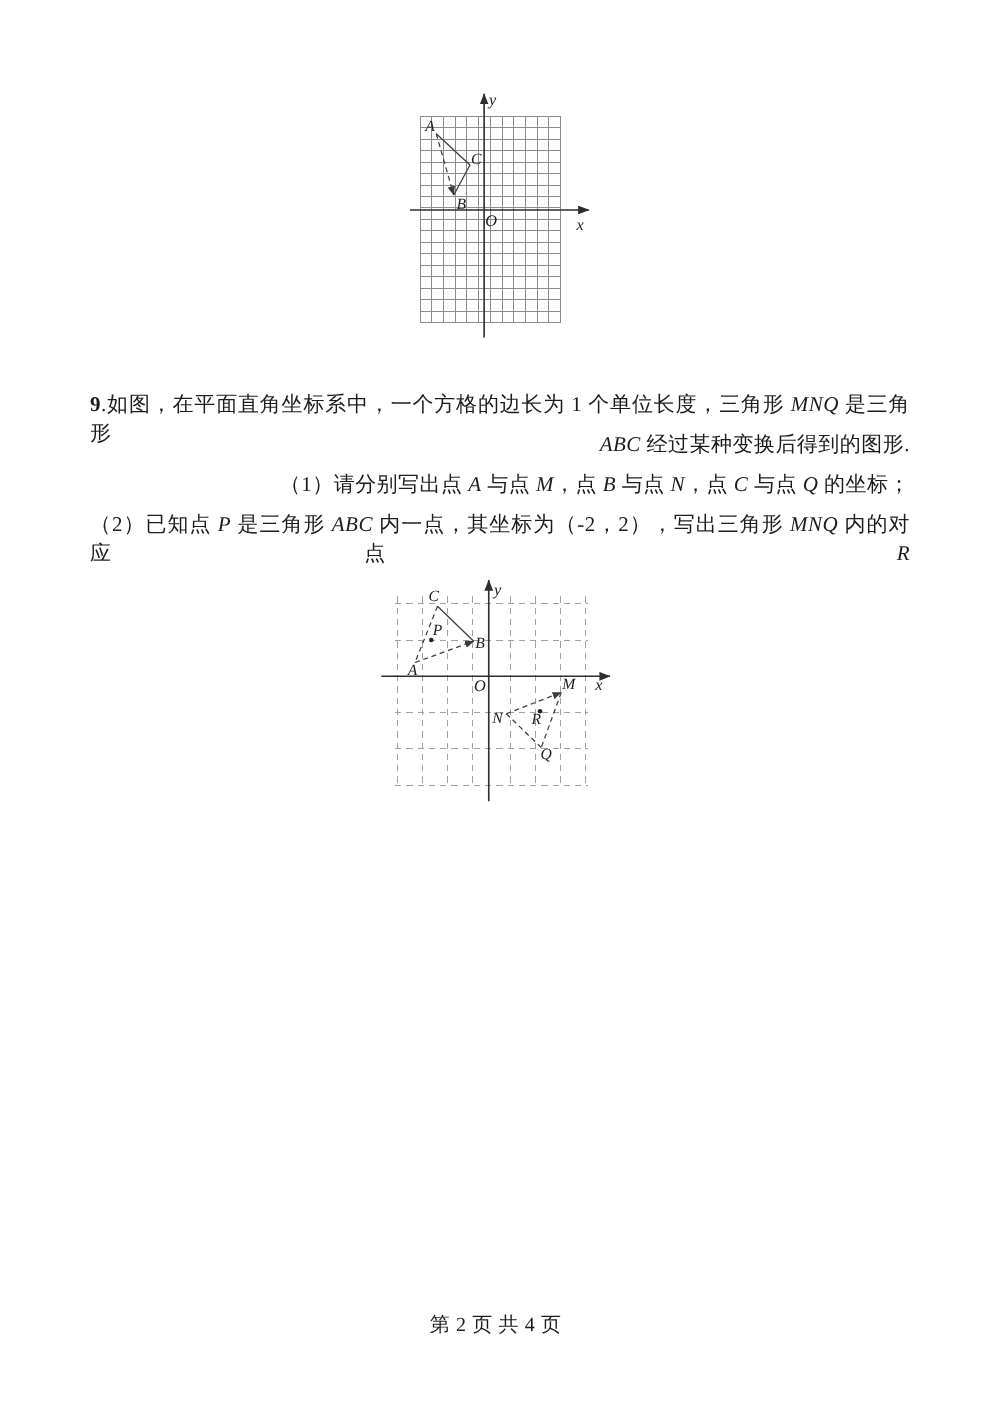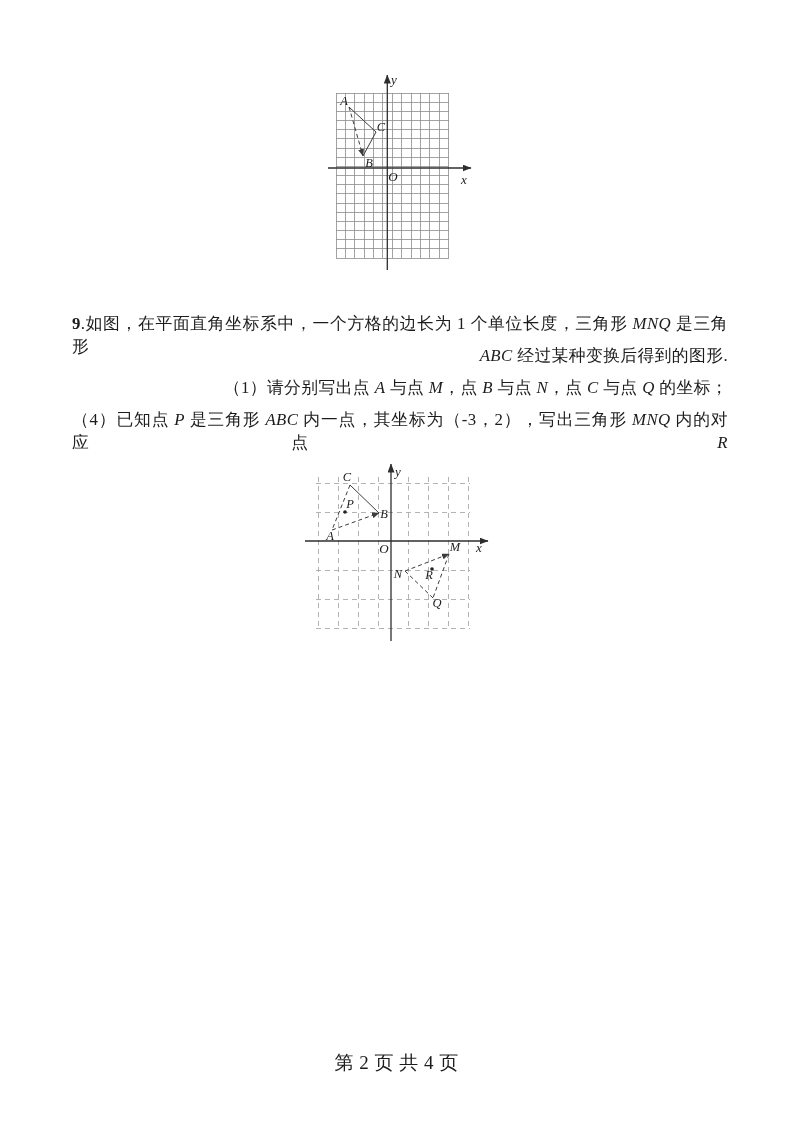--- a/index.html
+++ b/index.html
@@ -11,21 +11,21 @@
   .diagram{position:absolute;}
   #diagram1{left:322px;top:66px;width:156px;height:212px;}
   #diagram2{left:298px;top:456px;width:196px;height:192px;}
   .tline{
     position:absolute;left:72px;width:656px;
     font-size:16.8px;line-height:23px;letter-spacing:0.4px;text-align:right;
   }
   .tline.fill{text-align:justify;text-align-last:justify;font-family:Liberation Serif, serif;}
   .footer{
     position:absolute;top:1050px;left:0;width:793px;text-align:center;
-    font-size:19px;letter-spacing:0.5px;
+    font-size:16px;letter-spacing:0.5px;
   }
 </style>
 </head>
 <body>
 
 <div class="page">
 
   <svg id="diagram1" class="diagram" viewBox="322 66 156 212" xmlns="http://www.w3.org/2000/svg">
       <defs>
         <marker id="diagram1-a" markerWidth="9" markerHeight="7" refX="8.5" refY="3.5" orient="auto" markerUnits="userSpaceOnUse">
@@ -78,21 +78,21 @@
       <line x1="376" y1="132" x2="363" y2="156" stroke="#3c3c3c" stroke-width="1"></line>
       <line x1="349" y1="107" x2="363" y2="156" stroke="#3c3c3c" stroke-width="1" stroke-dasharray="4 3" marker-end="url(#diagram1-b)"></line>
       <text x="344" y="105" text-anchor="middle" font-size="12.5" fill="#1c1c1c" font-style="italic" font-family="&quot;Liberation Serif&quot;,&quot;DejaVu Serif&quot;,serif">A</text>
       <text x="381" y="131" text-anchor="middle" font-size="12.5" fill="#1c1c1c" font-style="italic" font-family="&quot;Liberation Serif&quot;,&quot;DejaVu Serif&quot;,serif">C</text>
       <text x="369" y="167" text-anchor="middle" font-size="12.5" fill="#1c1c1c" font-style="italic" font-family="&quot;Liberation Serif&quot;,&quot;DejaVu Serif&quot;,serif">B</text>
     </svg>
 
   <div class="tline fill" style="top:312px"><span style="font-weight: bold;">9</span><span>.如图，在平面直角坐标系中，一个方格的边长为 1 个单位长度，三角形 </span><span style="font-style: italic;">MNQ</span><span> 是三角形</span></div>
   <div class="tline" style="top:344px"><span style="font-style: italic;">ABC</span><span> 经过某种变换后得到的图形.</span></div>
   <div class="tline" style="top:376px"><span>（1）请分别写出点 </span><span style="font-style: italic;">A</span><span> 与点 </span><span style="font-style: italic;">M</span><span>，点 </span><span style="font-style: italic;">B</span><span> 与点 </span><span style="font-style: italic;">N</span><span>，点 </span><span style="font-style: italic;">C</span><span> 与点 </span><span style="font-style: italic;">Q</span><span> 的坐标；</span></div>
-  <div class="tline fill" style="top:408px"><span>（4）已知点 </span><span style="font-style: italic;">P</span><span> 是三角形 </span><span style="font-style: italic;">ABC</span><span> 内一点，其坐标为（-3，2），写出三角形 </span><span style="font-style: italic;">MNQ</span><span> 内的对应点 </span><span style="font-style: italic;">R</span></div>
+  <div class="tline fill" style="top:408px"><span>（2）已知点 </span><span style="font-style: italic;">P</span><span> 是三角形 </span><span style="font-style: italic;">ABC</span><span> 内一点，其坐标为（-2，2），写出三角形 </span><span style="font-style: italic;">MNQ</span><span> 内的对应点 </span><span style="font-style: italic;">R</span></div>
 
   <svg id="diagram2" class="diagram" viewBox="298 456 196 192" xmlns="http://www.w3.org/2000/svg">
       <defs>
         <marker id="diagram2-a" markerWidth="9" markerHeight="7" refX="8.5" refY="3.5" orient="auto" markerUnits="userSpaceOnUse">
           <path d="M0,0 L9,3.5 L0,7 z" fill="#2e2e2e"></path>
         </marker>
         <marker id="diagram2-b" markerWidth="7.5" markerHeight="6" refX="7" refY="3" orient="auto" markerUnits="userSpaceOnUse">
           <path d="M0,0 L7.5,3 L0,6 z" fill="#3c3c3c"></path>
         </marker>
       </defs>

